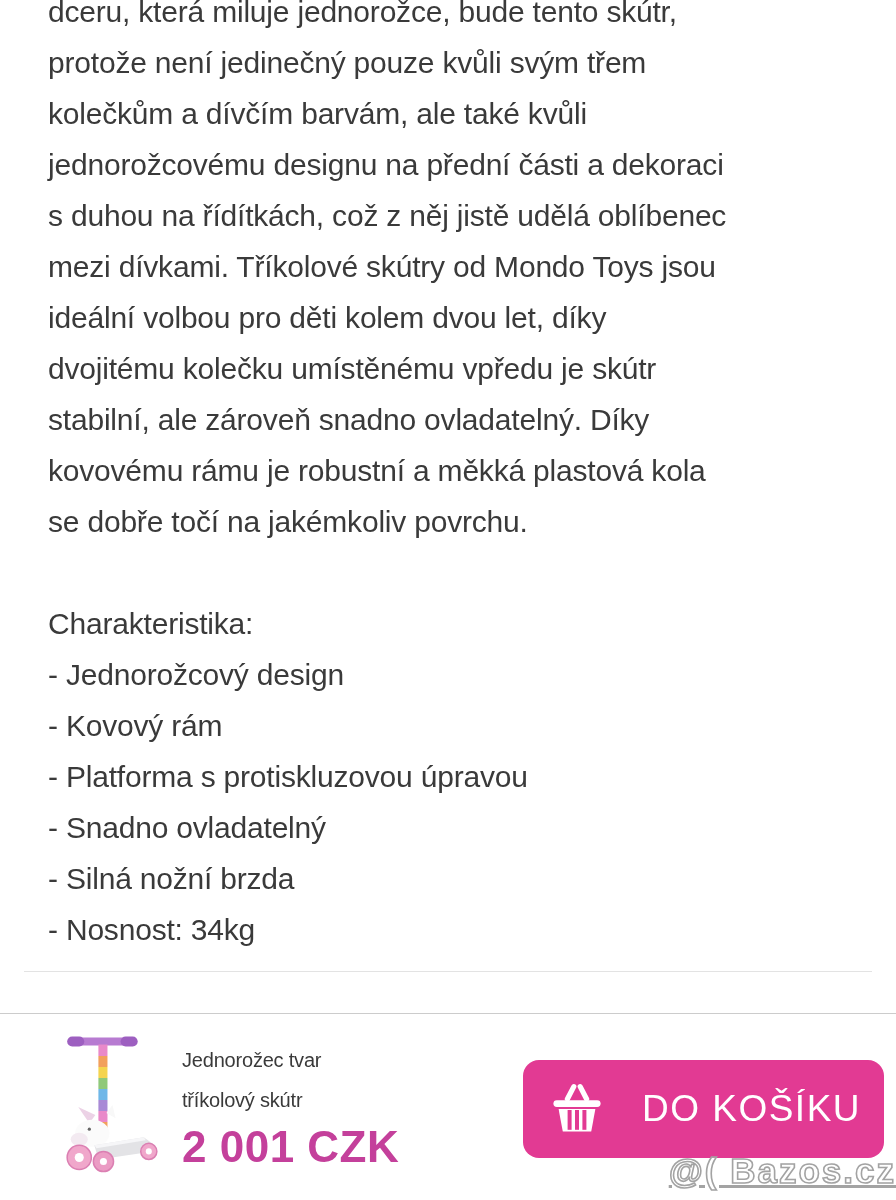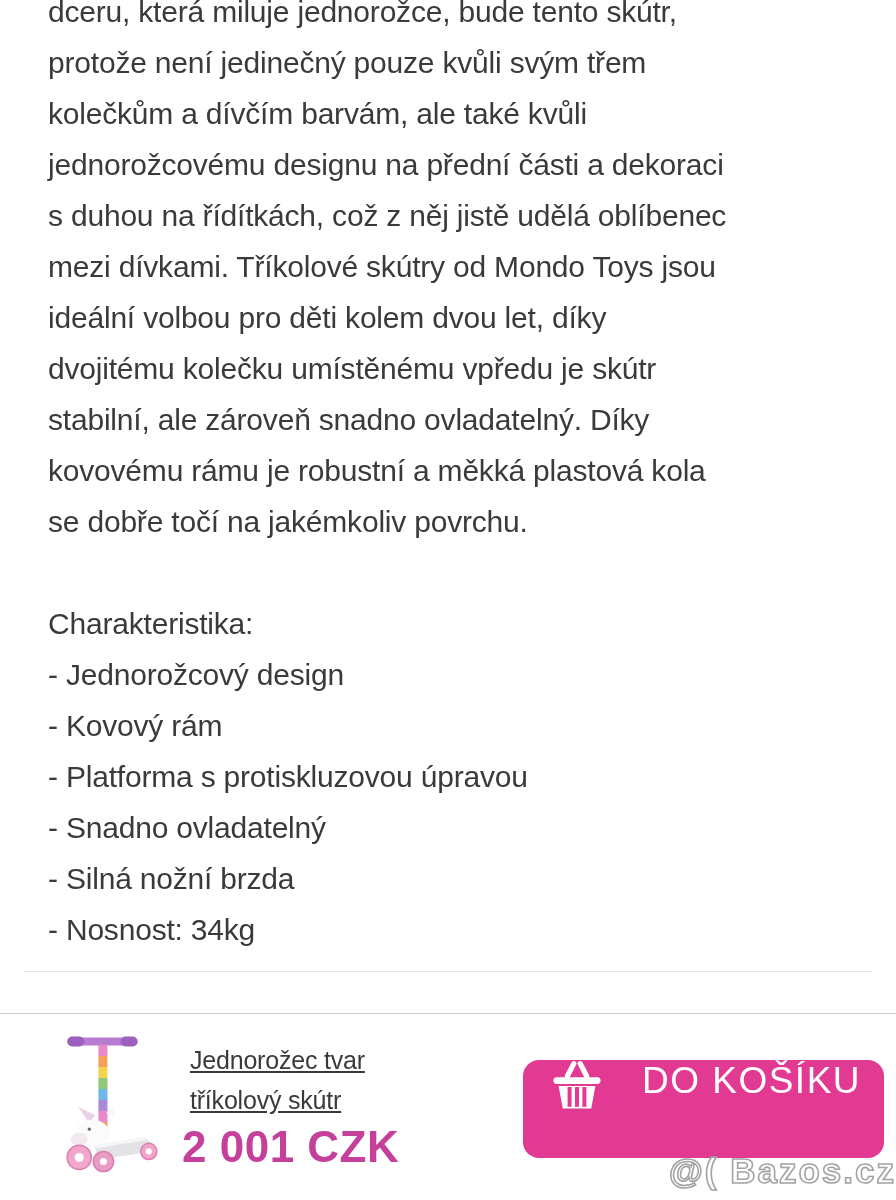--- a/index.html
+++ b/index.html
@@ -27,44 +27,45 @@
     border:none;border-top:1px solid var(--divider);margin:0;
   }
   .bottom-bar{
     position:absolute;top:1013px;left:0;right:0;bottom:0;
     background:#ffffff;border-top:1px solid var(--bar-border);
   }
   .thumb{
     position:absolute;left:48px;top:1026px;width:126px;height:152px;
   }
   .product-title{
-    position:absolute;left:190px;top:1040px;
-    font-size:25px;line-height:40px;letter-spacing:-0.2px;
-    white-space:pre-line;color:var(--text);text-decoration:underline;
+    position:absolute;left:182px;top:1040px;
+    font-size:20px;line-height:40px;letter-spacing:-0.2px;
+    white-space:pre-line;color:var(--text);
   }
   .product-price{
     position:absolute;left:182px;top:1122px;
     font-size:44px;font-weight:600;letter-spacing:0.5px;
     color:var(--price-pink);white-space:nowrap;
   }
   .cart-btn{
     position:absolute;left:523px;top:1060px;width:361px;height:98px;
     background:var(--accent-pink);border:none;border-radius:16px;
-    display:flex;align-items:flex-start;justify-content:center;gap:34px;
-    cursor:pointer;padding:0;
+    display:flex;align-items:center;justify-content:center;gap:34px;
+    cursor:pointer;padding:8px;
   }
   .cart-btn .label{
     color:#ffffff;font-size:37px;letter-spacing:1.5px;
     font-family:"Liberation Sans","DejaVu Sans",sans-serif;
   }
   .basket{width:62px;height:52px;flex:0 0 auto;}
   .watermark{
     position:absolute;right:0px;top:1151px;
     font-size:35px;font-weight:bold;letter-spacing:2px;white-space:nowrap;
     color:rgba(255,255,255,0.35);
+    text-decoration:underline;
     -webkit-text-stroke:1.6px #a3a3a3;
   }
 </style>
 </head>
 <body>
 
 <div>
 
   <div class="description">dceru, která miluje jednorožce, bude tento skútr,
 protože není jedinečný pouze kvůli svým třem

